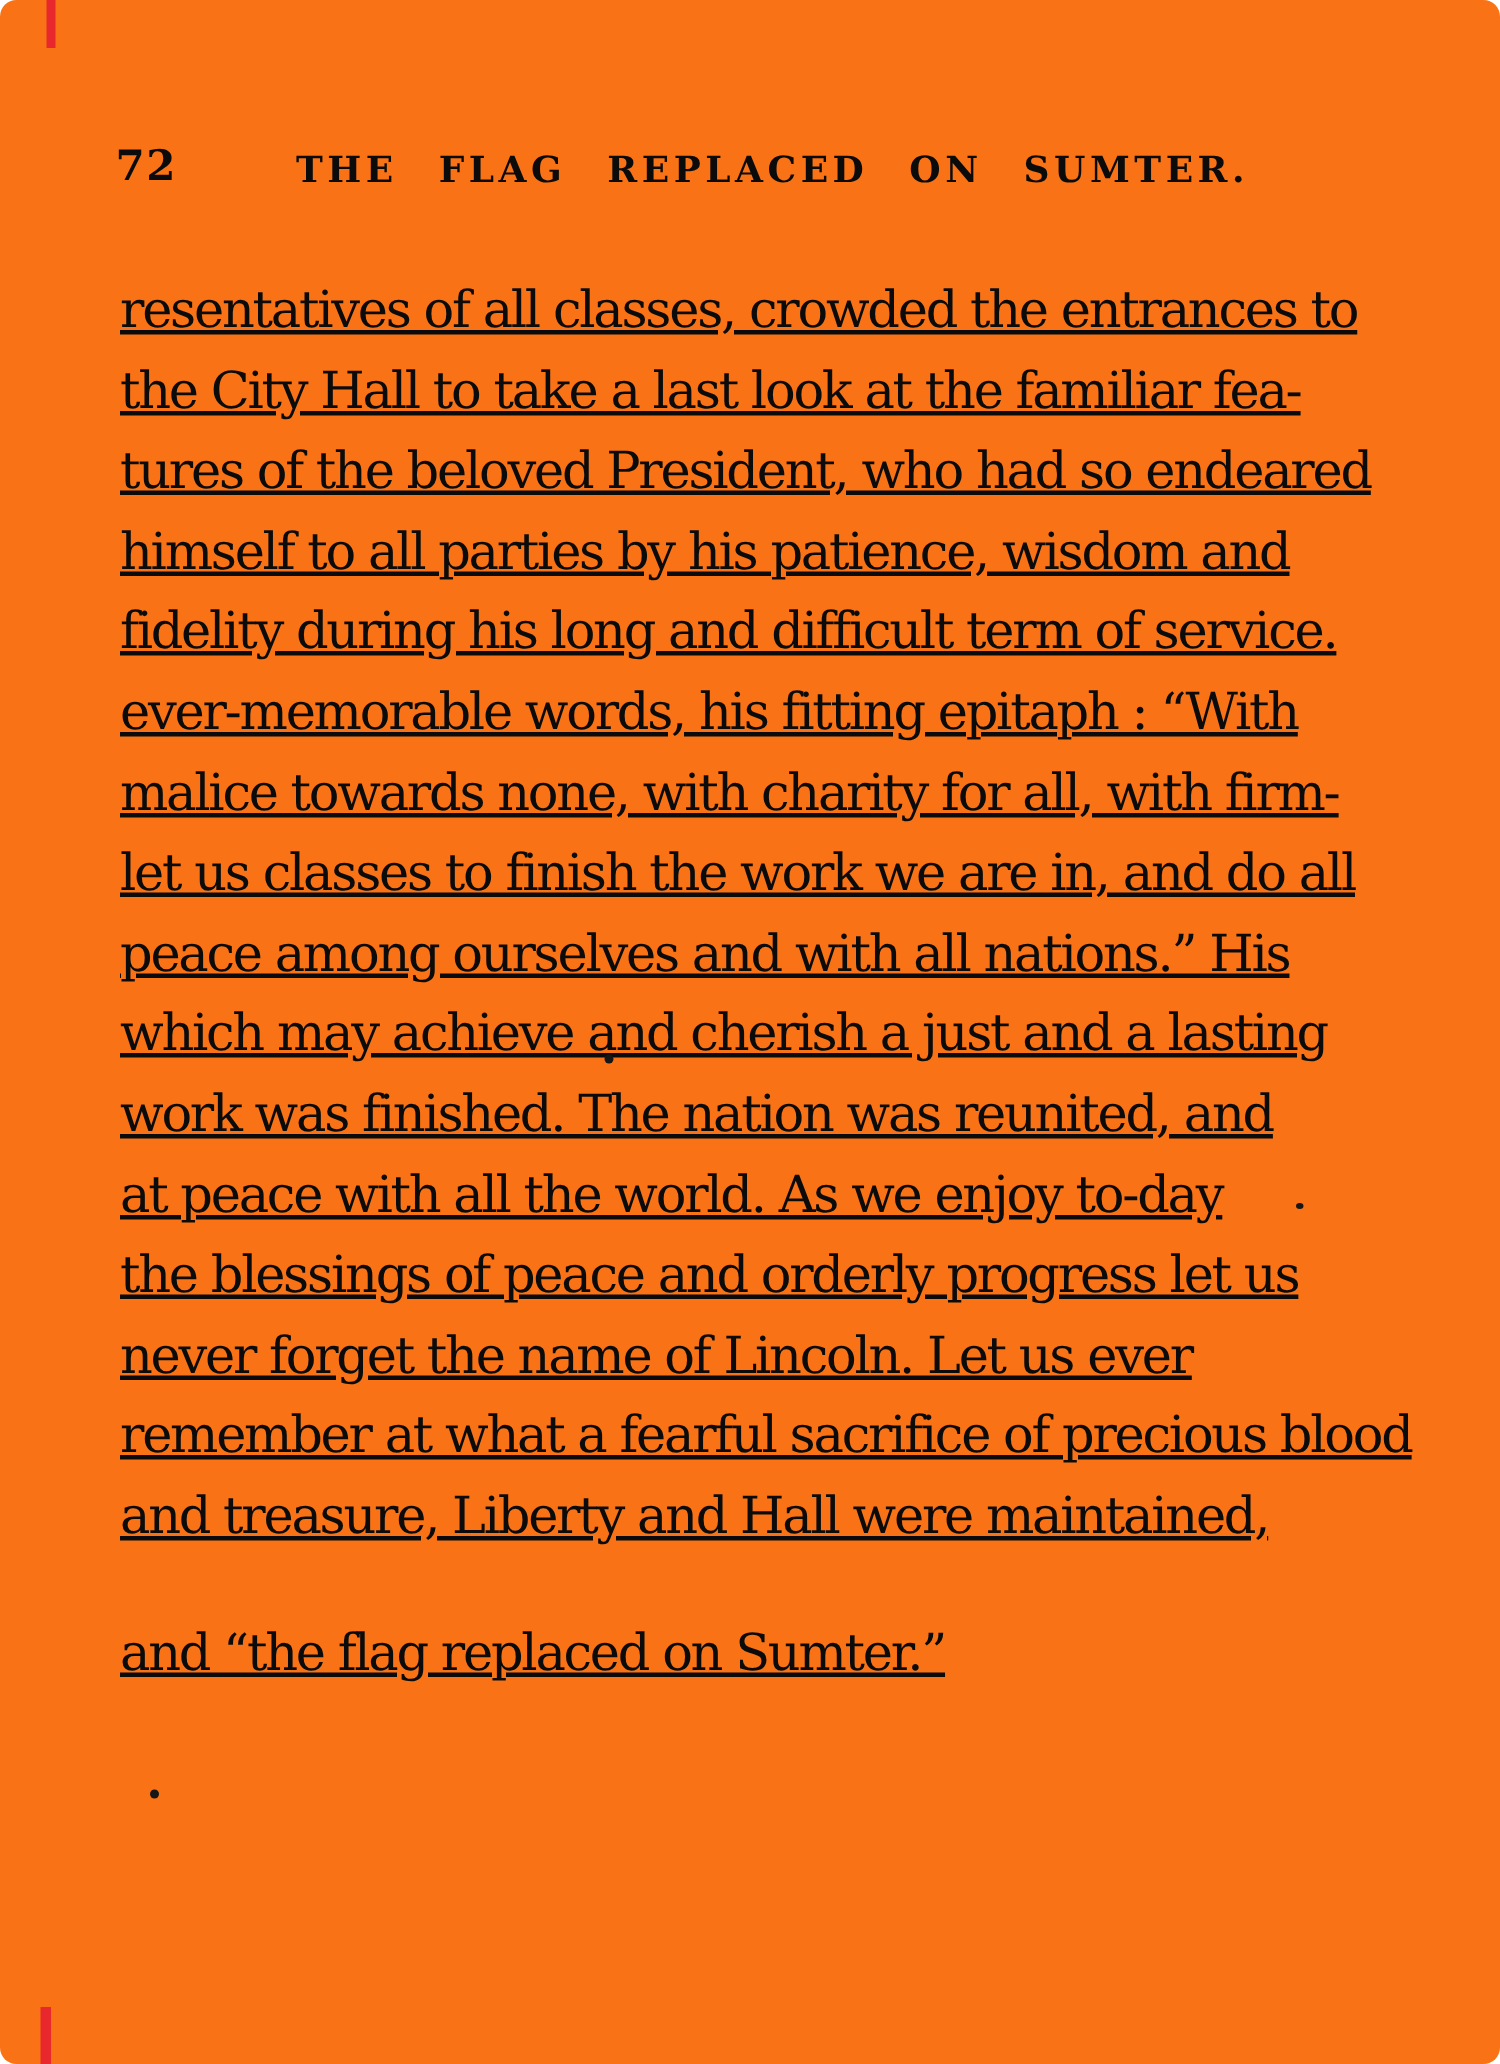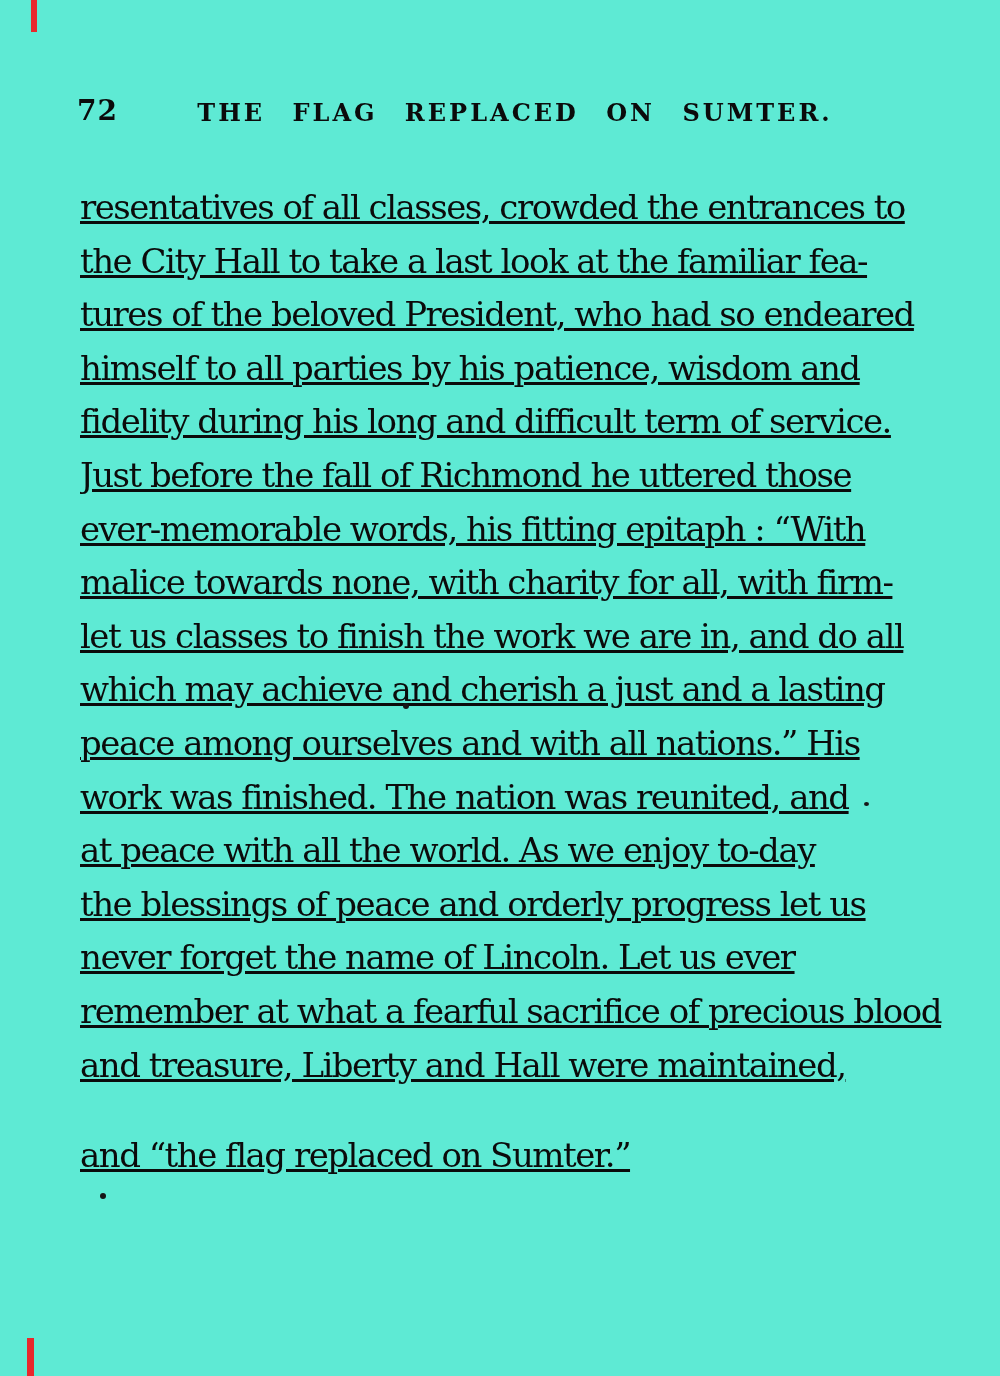--- a/index.html
+++ b/index.html
@@ -4,24 +4,25 @@
 <style>
   html, body {
     margin: 0;
     padding: 0;
     background: #ffffff;
   }
   .page {
     position: relative;
     width: 1000px;
     height: 1376px;
-    background: #5eead4;
+    background: #f97316;
     overflow: hidden;
     font-family: "DejaVu Serif", serif;
     color: #0b0b0b;
+    border-radius: 11px;
   }
   .page-number {
     position: absolute;
     left: 77px;
     top: 94px;
     font-size: 28px;
     font-weight: bold;
     letter-spacing: 1px;
     line-height: 34px;
   }
@@ -105,26 +106,25 @@
   <div class="page-number">72</div>
 
   <div class="running-head-title">THE FLAG REPLACED ON SUMTER.</div>
 
   <div class="body-text">
       <div class="text-line">resentatives of all classes, crowded the entrances to</div>
       <div class="text-line">the City Hall to take a last look at the familiar fea-</div>
       <div class="text-line">tures of the beloved President, who had so endeared</div>
       <div class="text-line">himself to all parties by his patience, wisdom and</div>
       <div class="text-line">fidelity during his long and difficult term of service.</div>
-      <div class="text-line">Just before the fall of Richmond he uttered those</div>
       <div class="text-line">ever-memorable words, his fitting epitaph : “With</div>
       <div class="text-line">malice towards none, with charity for all, with firm-</div>
       <div class="text-line">let us classes to finish the work we are in, and do all</div>
+      <div class="text-line">peace among ourselves and with all nations.” His</div>
       <div class="text-line">which may achieve and cherish a just and a lasting</div>
-      <div class="text-line">peace among ourselves and with all nations.” His</div>
       <div class="text-line">work was finished. The nation was reunited, and</div>
       <div class="text-line">at peace with all the world. As we enjoy to-day</div>
       <div class="text-line">the blessings of peace and orderly progress let us</div>
       <div class="text-line">never forget the name of Lincoln. Let us ever</div>
       <div class="text-line">remember at what a fearful sacrifice of precious blood</div>
       <div class="text-line">and treasure, Liberty and Hall were maintained,</div>
       <div class="text-line last-line">and “the flag replaced on Sumter.”</div>
     </div>
 
   <div class="ink-speck speck-1"></div>

